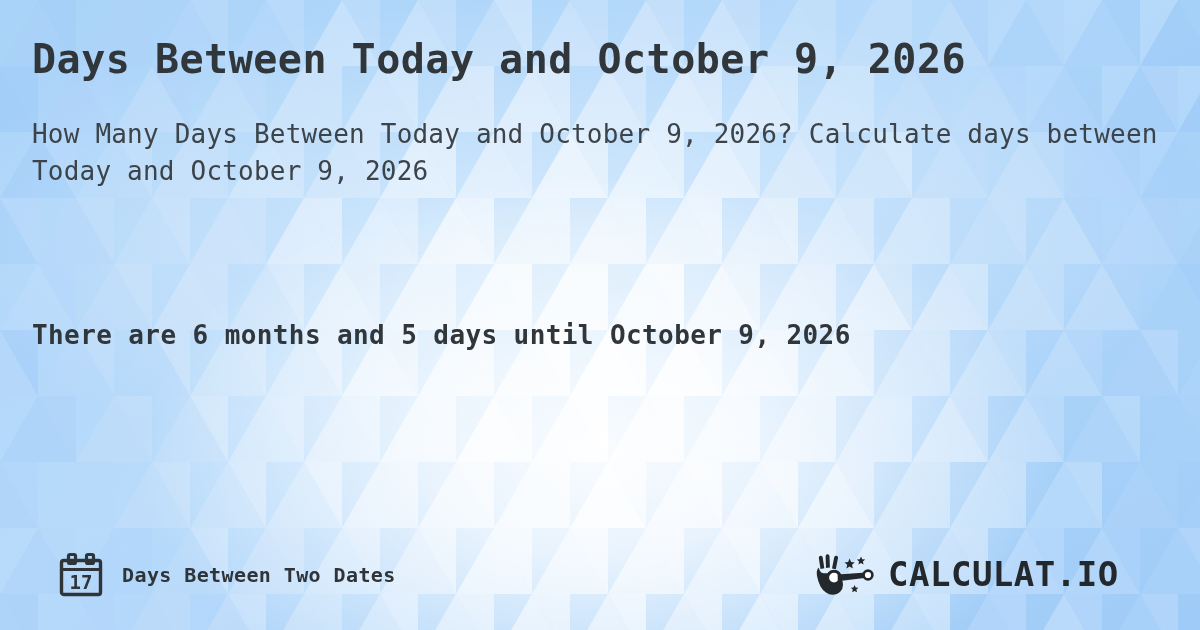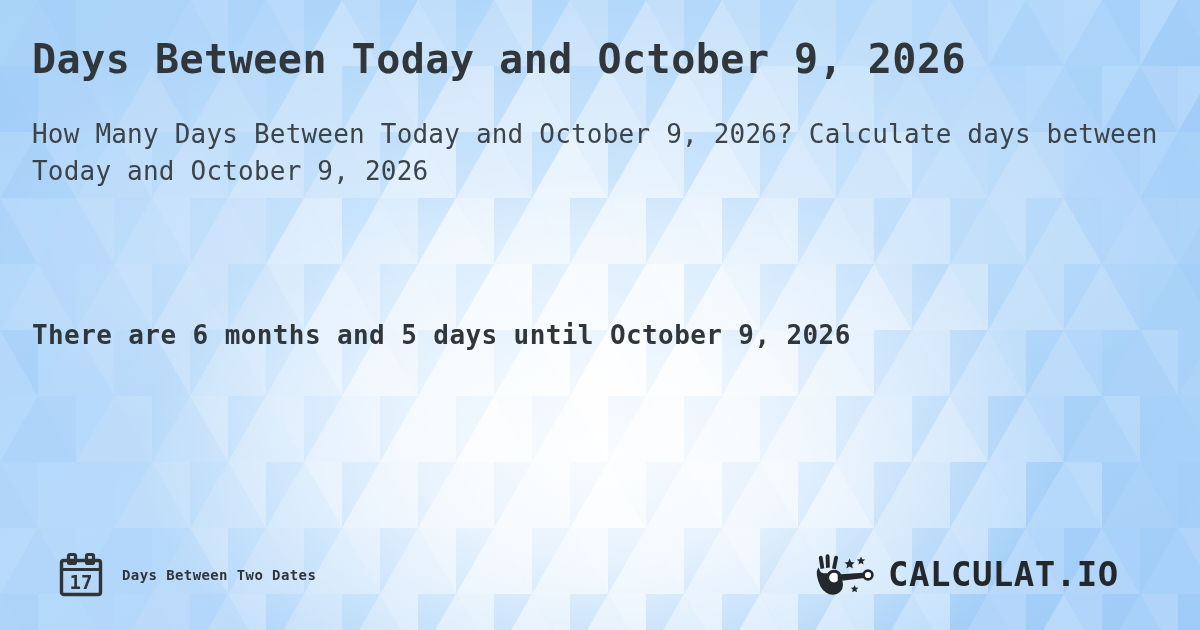--- a/index.html
+++ b/index.html
@@ -105,21 +105,21 @@
     display:flex;
     align-items:center;
     gap:18px;
   }
 
   #calendar-icon { display:block; }
 
   #footer-link-label {
     font-family:"DejaVu Sans Mono", monospace;
     font-weight:bold;
-    font-size:14px;
+    font-size:20px;
     letter-spacing:0.4px;
     color:#2f3439;
     white-space:nowrap;
   }
 
   #brand { display:flex; align-items:center; gap:6px; }
   #brand-mark { display:block; }
   #brand-text { display:block; }
 </style>
 </head>

